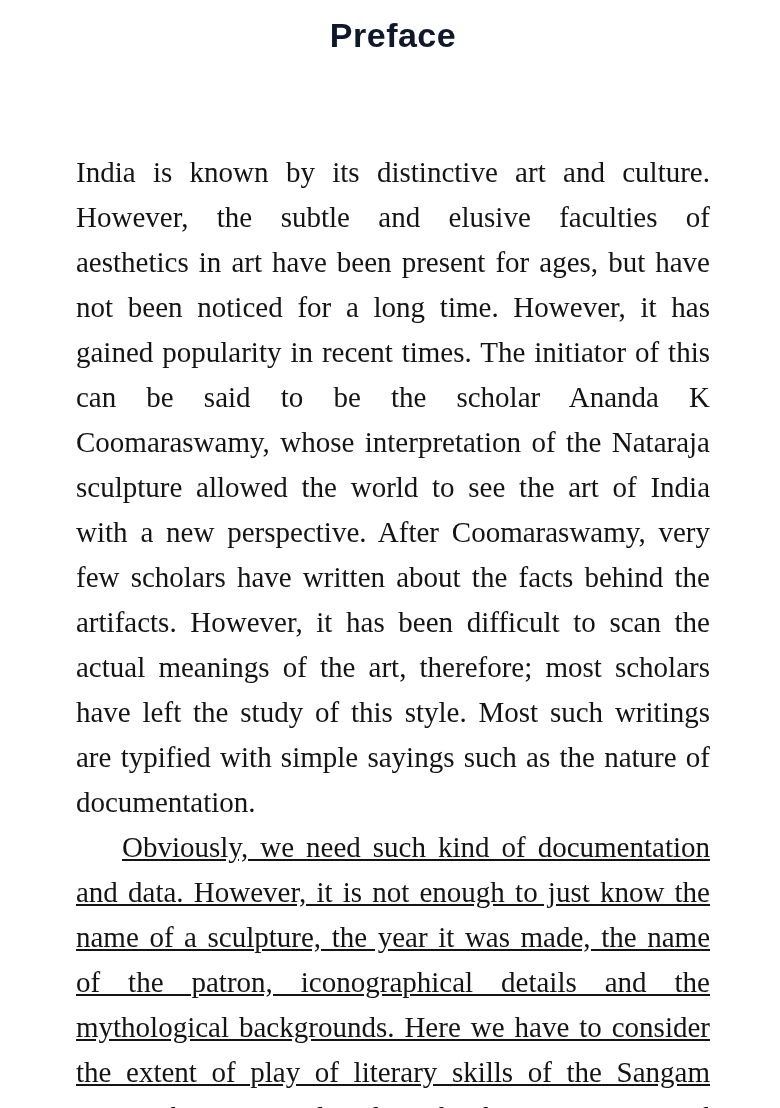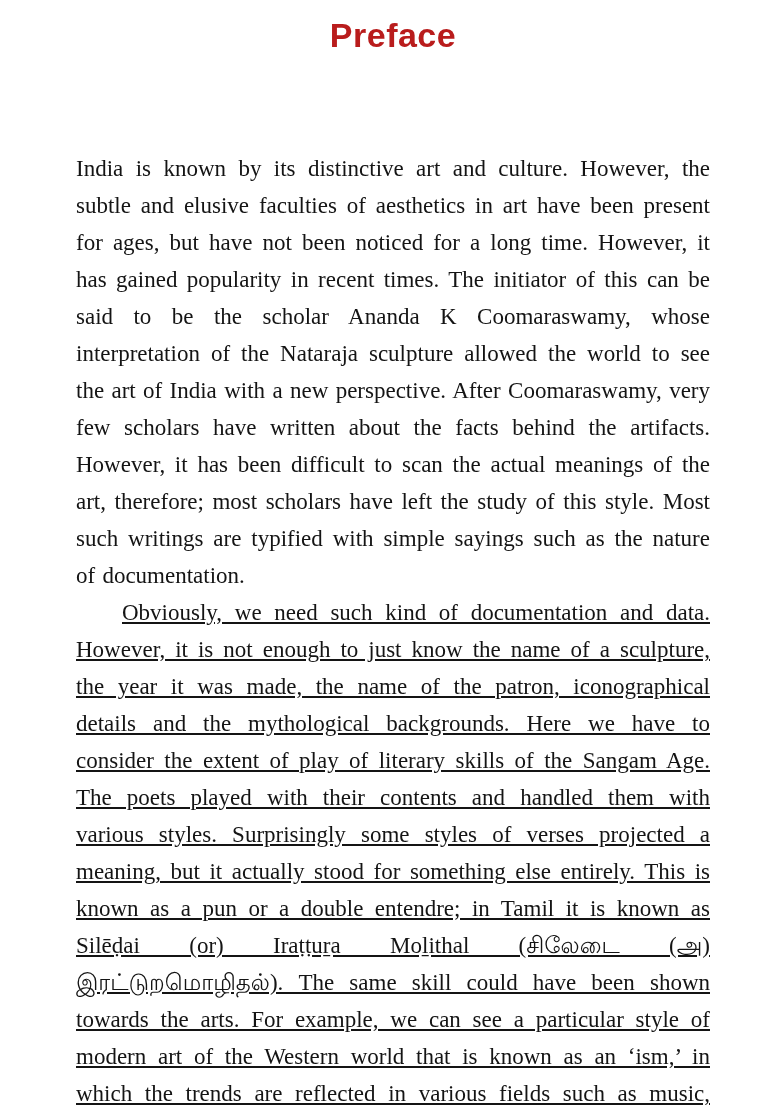--- a/index.html
+++ b/index.html
@@ -20,30 +20,30 @@
     height: 1108px;
     padding: 16px 70px 0 76px;
     background: #ffffff;
   }
   .page-title {
     font-family: "Liberation Sans", "DejaVu Sans", sans-serif;
     font-weight: 700;
     font-size: 34px;
     letter-spacing: 0.5px;
     text-align: center;
-    color: #b91c1c;
+    color: #0f172a;
     margin: 0 0 0 0;
     padding: 0;
   }
   .body-block {
     margin-top: 95px;
   }
   .body-para {
-    font-size: 23px;
-    line-height: 37px;
+    font-size: 29px;
+    line-height: 45px;
     text-align: justify;
     margin: 0;
     padding: 0;
     word-spacing: 1.5px;
   }
   .body-para.indented {
     text-indent: 46px;
     text-decoration: underline;
   }
 </style>

